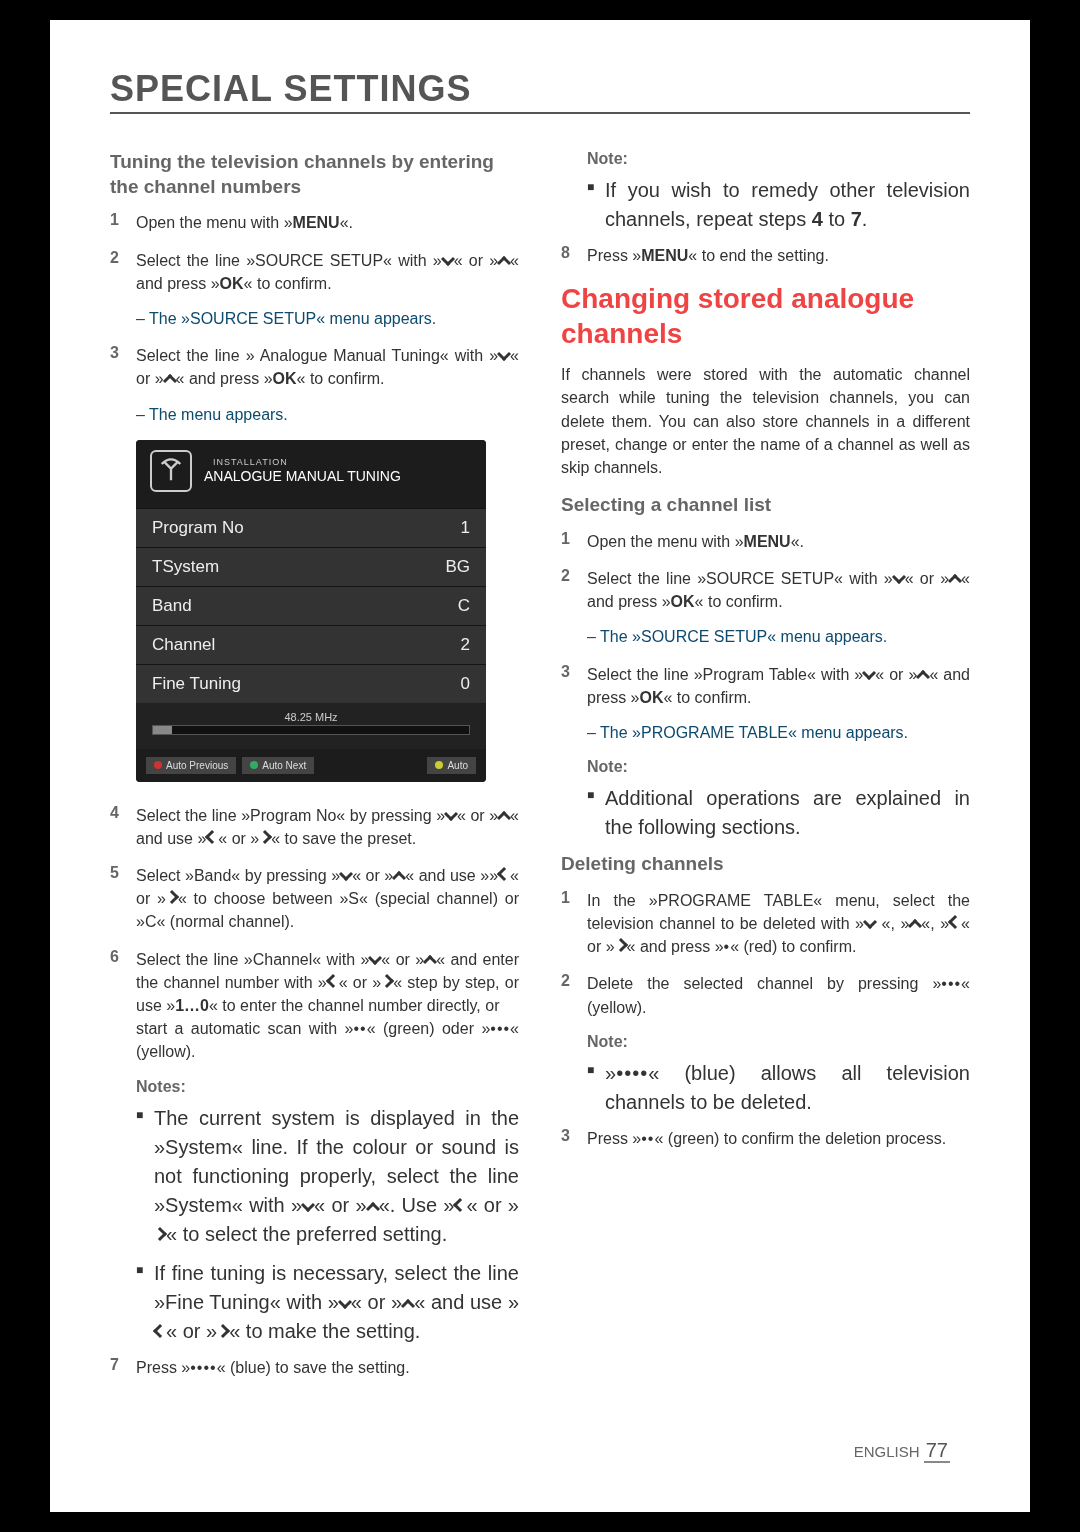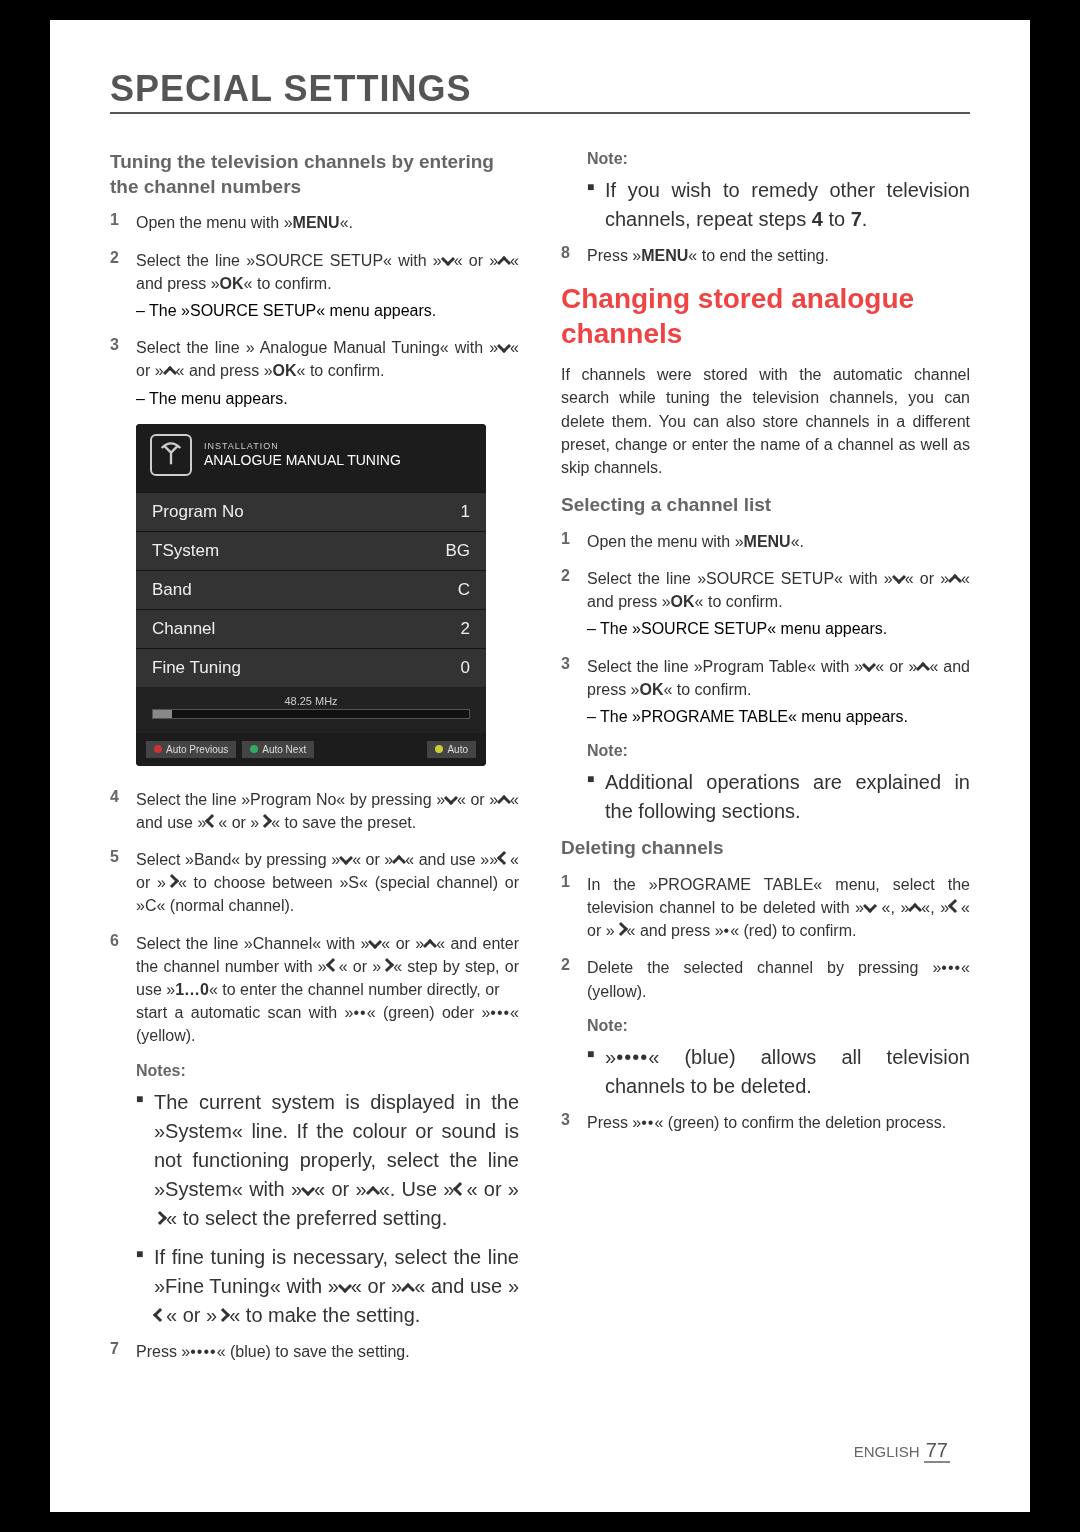--- a/index.html
+++ b/index.html
@@ -45,21 +45,21 @@
     line-height: 1.25;
   }
   .step { display: flex; margin-bottom: 14px; }
   .step-num {
     width: 26px; flex: 0 0 26px;
     font-weight: 700;
     color: #666;
     font-size: 16px;
   }
   .step-body { flex: 1; font-size: 16px; color: #333; line-height: 1.45; text-align: justify; }
-  .sub { margin-top: 4px; color: #000000; }
+  .sub { margin-top: 12px; color: #0c4a6e; }
   .notes-label {
     font-weight: 700;
     color: #666;
     font-size: 16px;
     margin: 10px 0 8px 26px;
   }
   .bullet { display: flex; margin: 0 0 10px 26px; }
   .bullet-mark { flex: 0 0 18px; color: #333; font-size: 12px; line-height: 22px; }
   .bullet-body { flex: 1; font-size: 20px; color: #333; line-height: 1.45; text-align: justify; }
   .para { font-size: 16px; color: #333; line-height: 1.45; margin-bottom: 14px; text-align: justify;}
@@ -97,21 +97,21 @@
   }
   .osd-icon {
     width: 42px; height: 42px;
     border: 2px solid #ccc;
     border-radius: 6px;
     position: relative;
     display: flex; align-items: center; justify-content: center;
   }
   .osd-icon svg { width: 28px; height: 28px; }
   .osd-titles { line-height: 1.2; }
-  .osd-t1 { font-size: 9px; letter-spacing: 1px; color: #ccc; }
+  .osd-t1 { font-size: 9px; letter-spacing: 1px; color: #ccc; margin-left: 9px; }
   .osd-t2 { font-size: 14px; color: #fff; }
   .osd-row {
     display: flex; justify-content: space-between;
     padding: 9px 16px;
     border-top: 1px solid #151515;
     font-size: 17px;
     background: #333;
   }
   .osd-row:first-of-type { background: #3b3f48; }
   .osd-freq {

